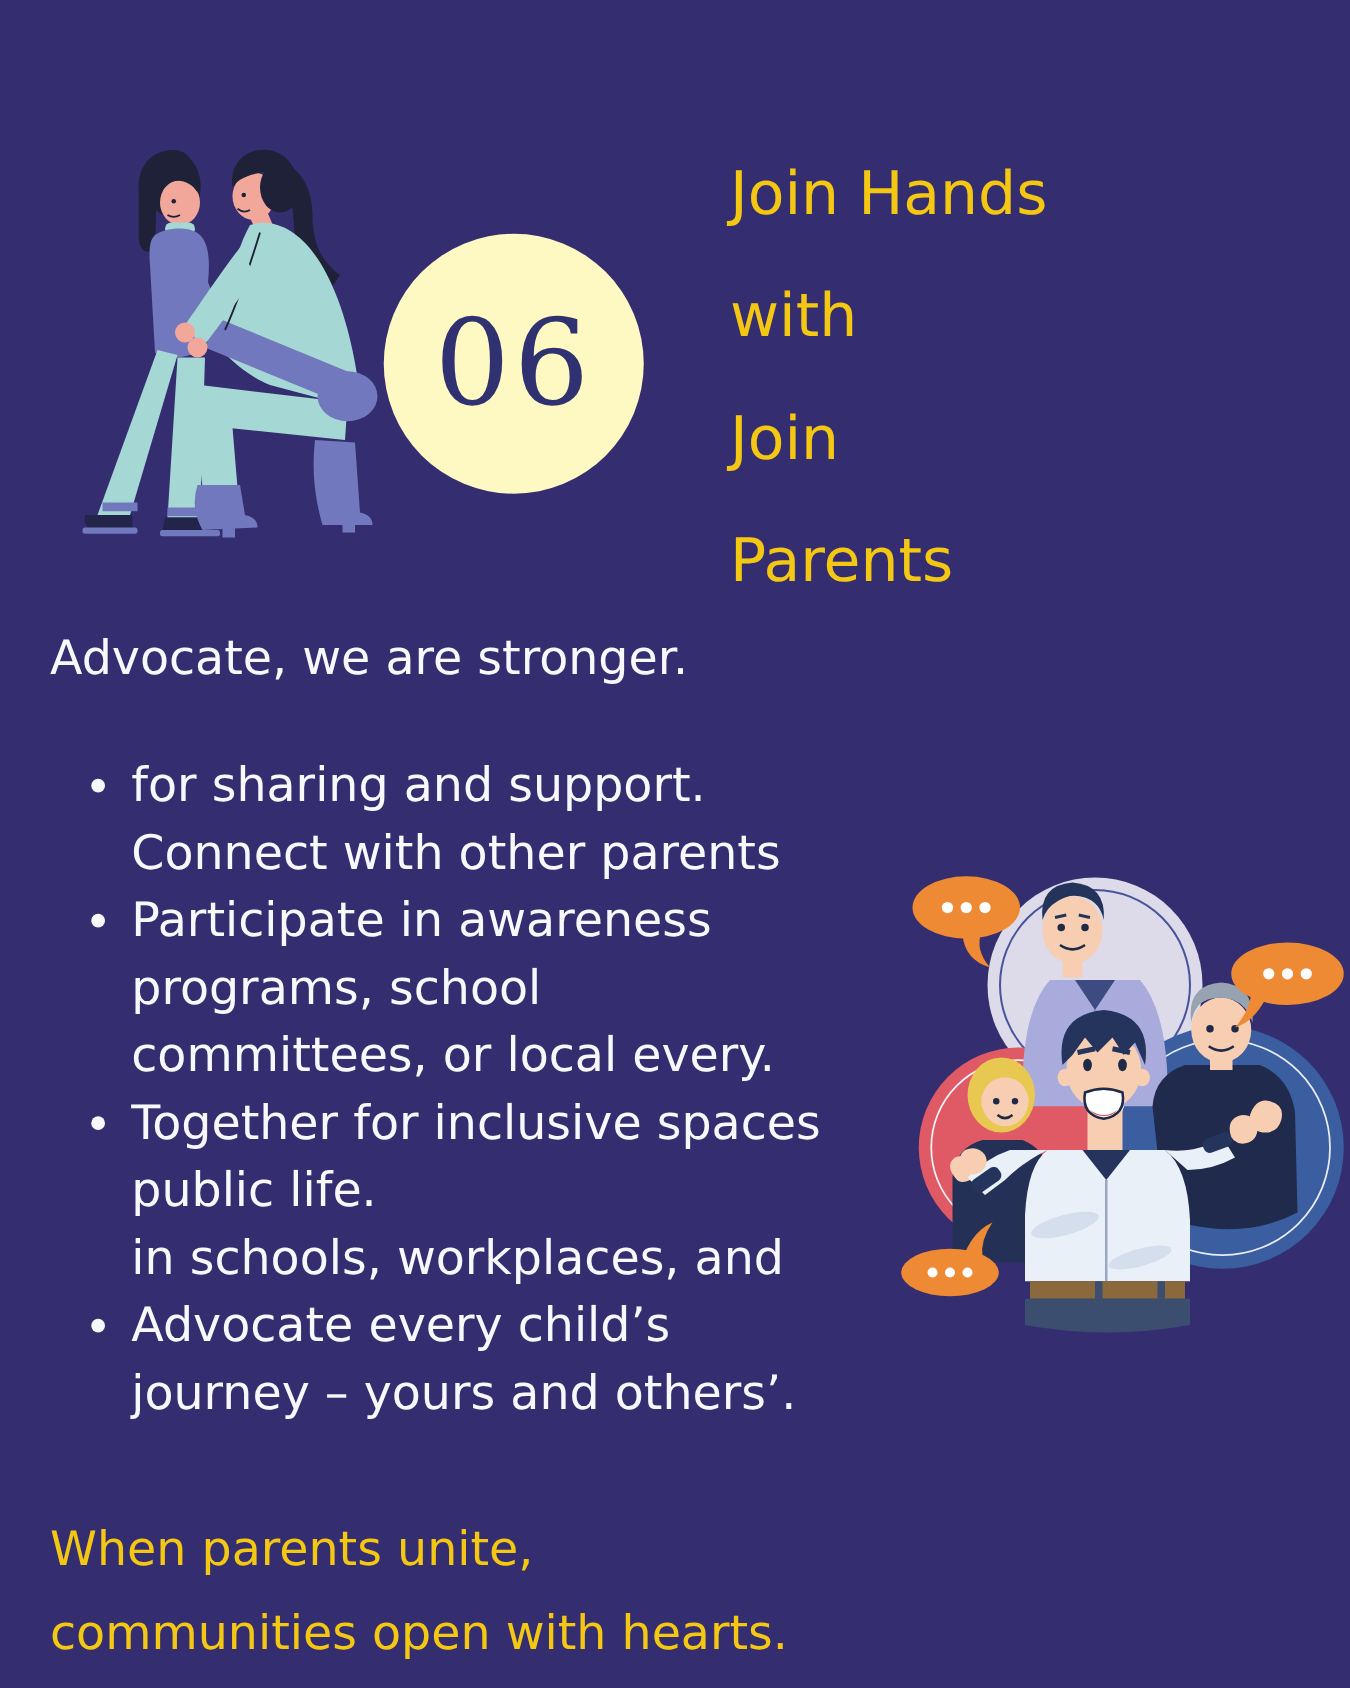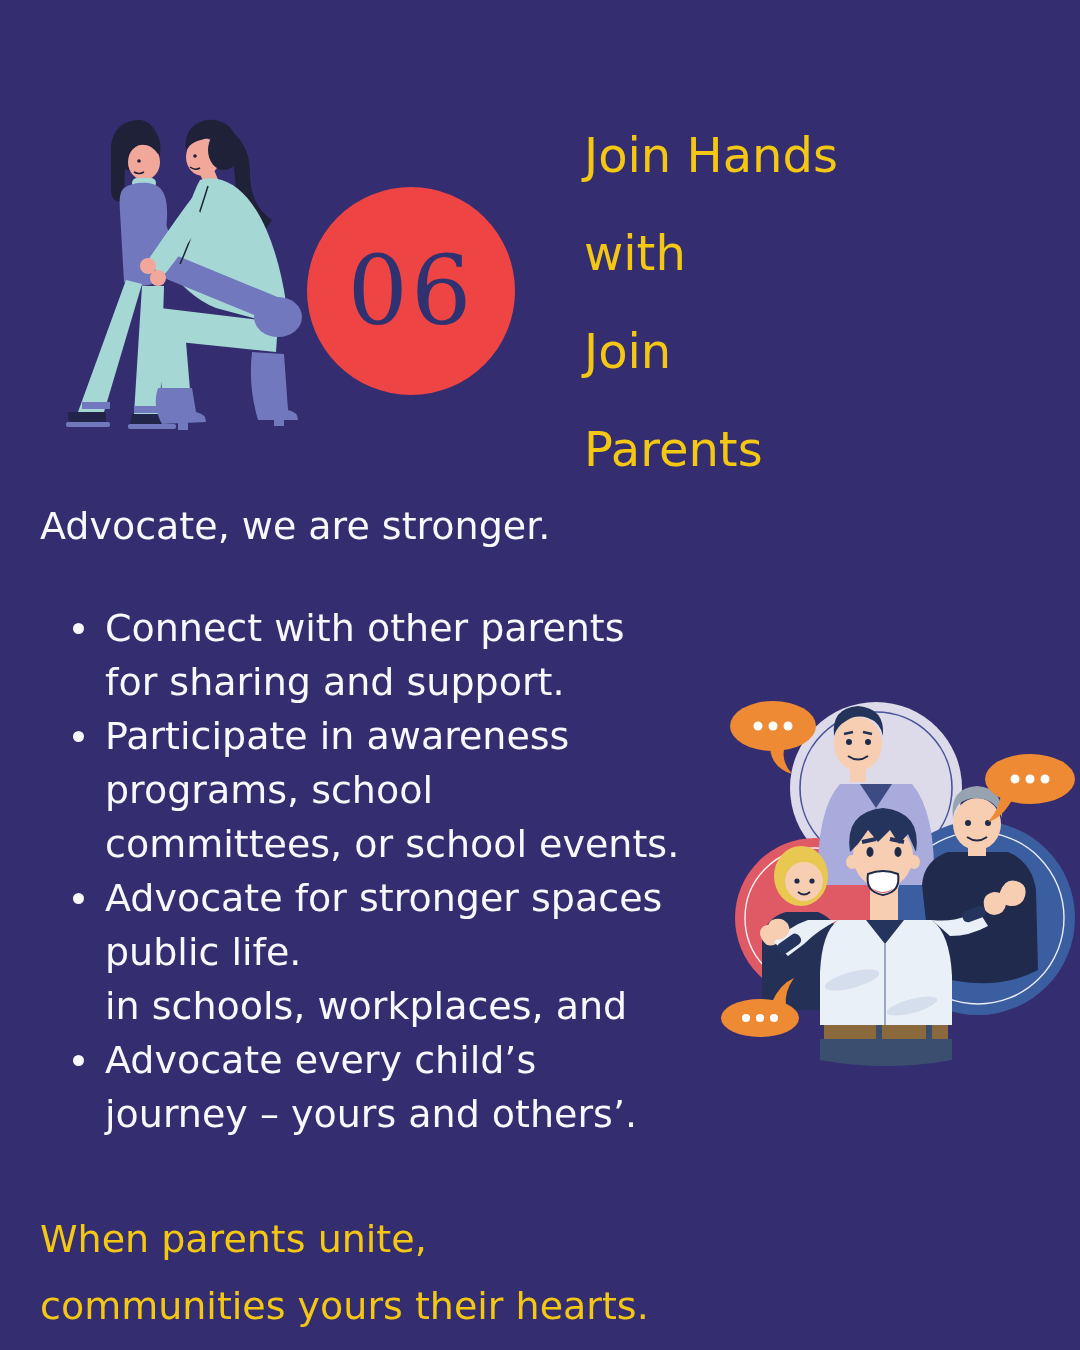--- a/index.html
+++ b/index.html
@@ -6,21 +6,21 @@
   #poster{
     position:relative;
     width:1080px;height:1350px;
     background:#342E70;
     overflow:hidden;
     font-family:"DejaVu Sans",sans-serif;
   }
   .hero{position:absolute;left:40px;top:112px;width:265px;height:330px;}
   .badge{
     position:absolute;left:307px;top:187px;width:208px;height:208px;
-    border-radius:50%;background:#ef4444;
+    border-radius:50%;background:#fef9c3;
     display:flex;align-items:center;justify-content:center;
   }
   .badge .num{
     font-family:"DejaVu Serif",serif;
     font-size:95px;line-height:1;color:#2F3170;letter-spacing:3px;
   }
   h1.title{
     position:absolute;left:568px;top:90px;width:512px;margin:16px;
     font-size:48px;line-height:98px;font-weight:400;color:#F4C713;
   }
@@ -102,52 +102,52 @@
     <span>Join</span>
     <span>Parents</span>
   </h1>
 
   <p class="intro">Advocate, we are stronger.</p>
 
   <ul class="bullets">
     <li>
       <span class="dot"></span>
       <span class="lines">
+        <span>for sharing and support.</span>
         <span>Connect with other parents</span>
-        <span>for sharing and support.</span>
       </span>
     </li>
     <li>
       <span class="dot"></span>
       <span class="lines">
         <span>Participate in awareness</span>
         <span>programs, school</span>
-        <span>committees, or school events.</span>
-      </span>
-    </li>
-    <li>
-      <span class="dot"></span>
-      <span class="lines">
-        <span>Advocate for stronger spaces</span>
+        <span>committees, or local every.</span>
+      </span>
+    </li>
+    <li>
+      <span class="dot"></span>
+      <span class="lines">
+        <span>Together for inclusive spaces</span>
         <span>public life.</span>
         <span>in schools, workplaces, and</span>
       </span>
     </li>
     <li>
       <span class="dot"></span>
       <span class="lines">
         <span>Advocate every child’s</span>
         <span>journey – yours and others’.</span>
       </span>
     </li>
   </ul>
 
   <p class="closing">
     <span>When parents unite,</span>
-    <span>communities yours their hearts.</span>
+    <span>communities open with hearts.</span>
   </p>
 
   <svg class="group" viewBox="0 0 380 400" aria-hidden="true">
 
     <circle cx="176" cy="108" r="86" fill="#DDDAE9"></circle>
     <circle cx="176" cy="108" r="76" fill="none" stroke="#47549B" stroke-width="1.6"></circle>
     <circle cx="115" cy="238" r="80" fill="#E05A66"></circle>
     <circle cx="115" cy="238" r="70" fill="none" stroke="#F2F3F7" stroke-width="1.4"></circle>
     <circle cx="278" cy="238" r="97" fill="#3B5EA1"></circle>
     <circle cx="278" cy="238" r="86" fill="none" stroke="#E9EDF6" stroke-width="1.4"></circle>

